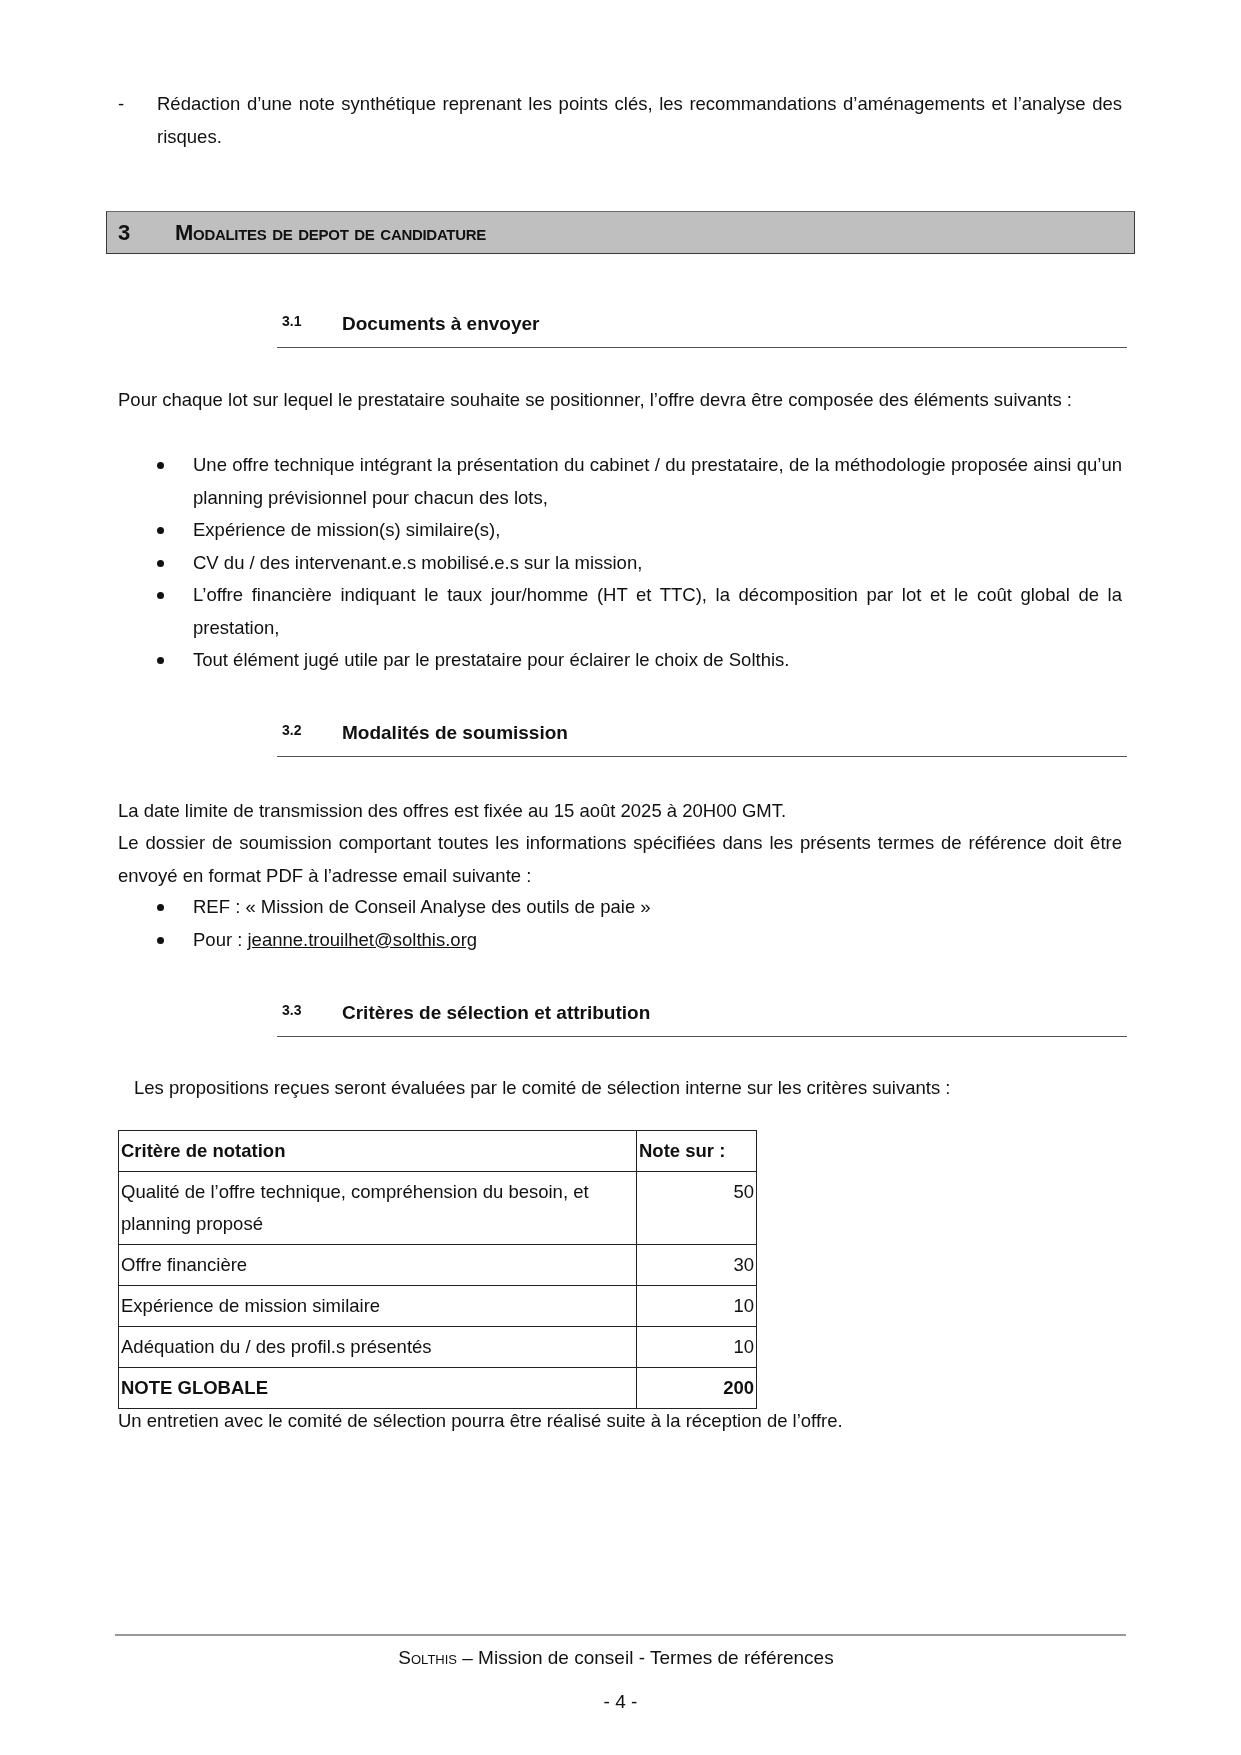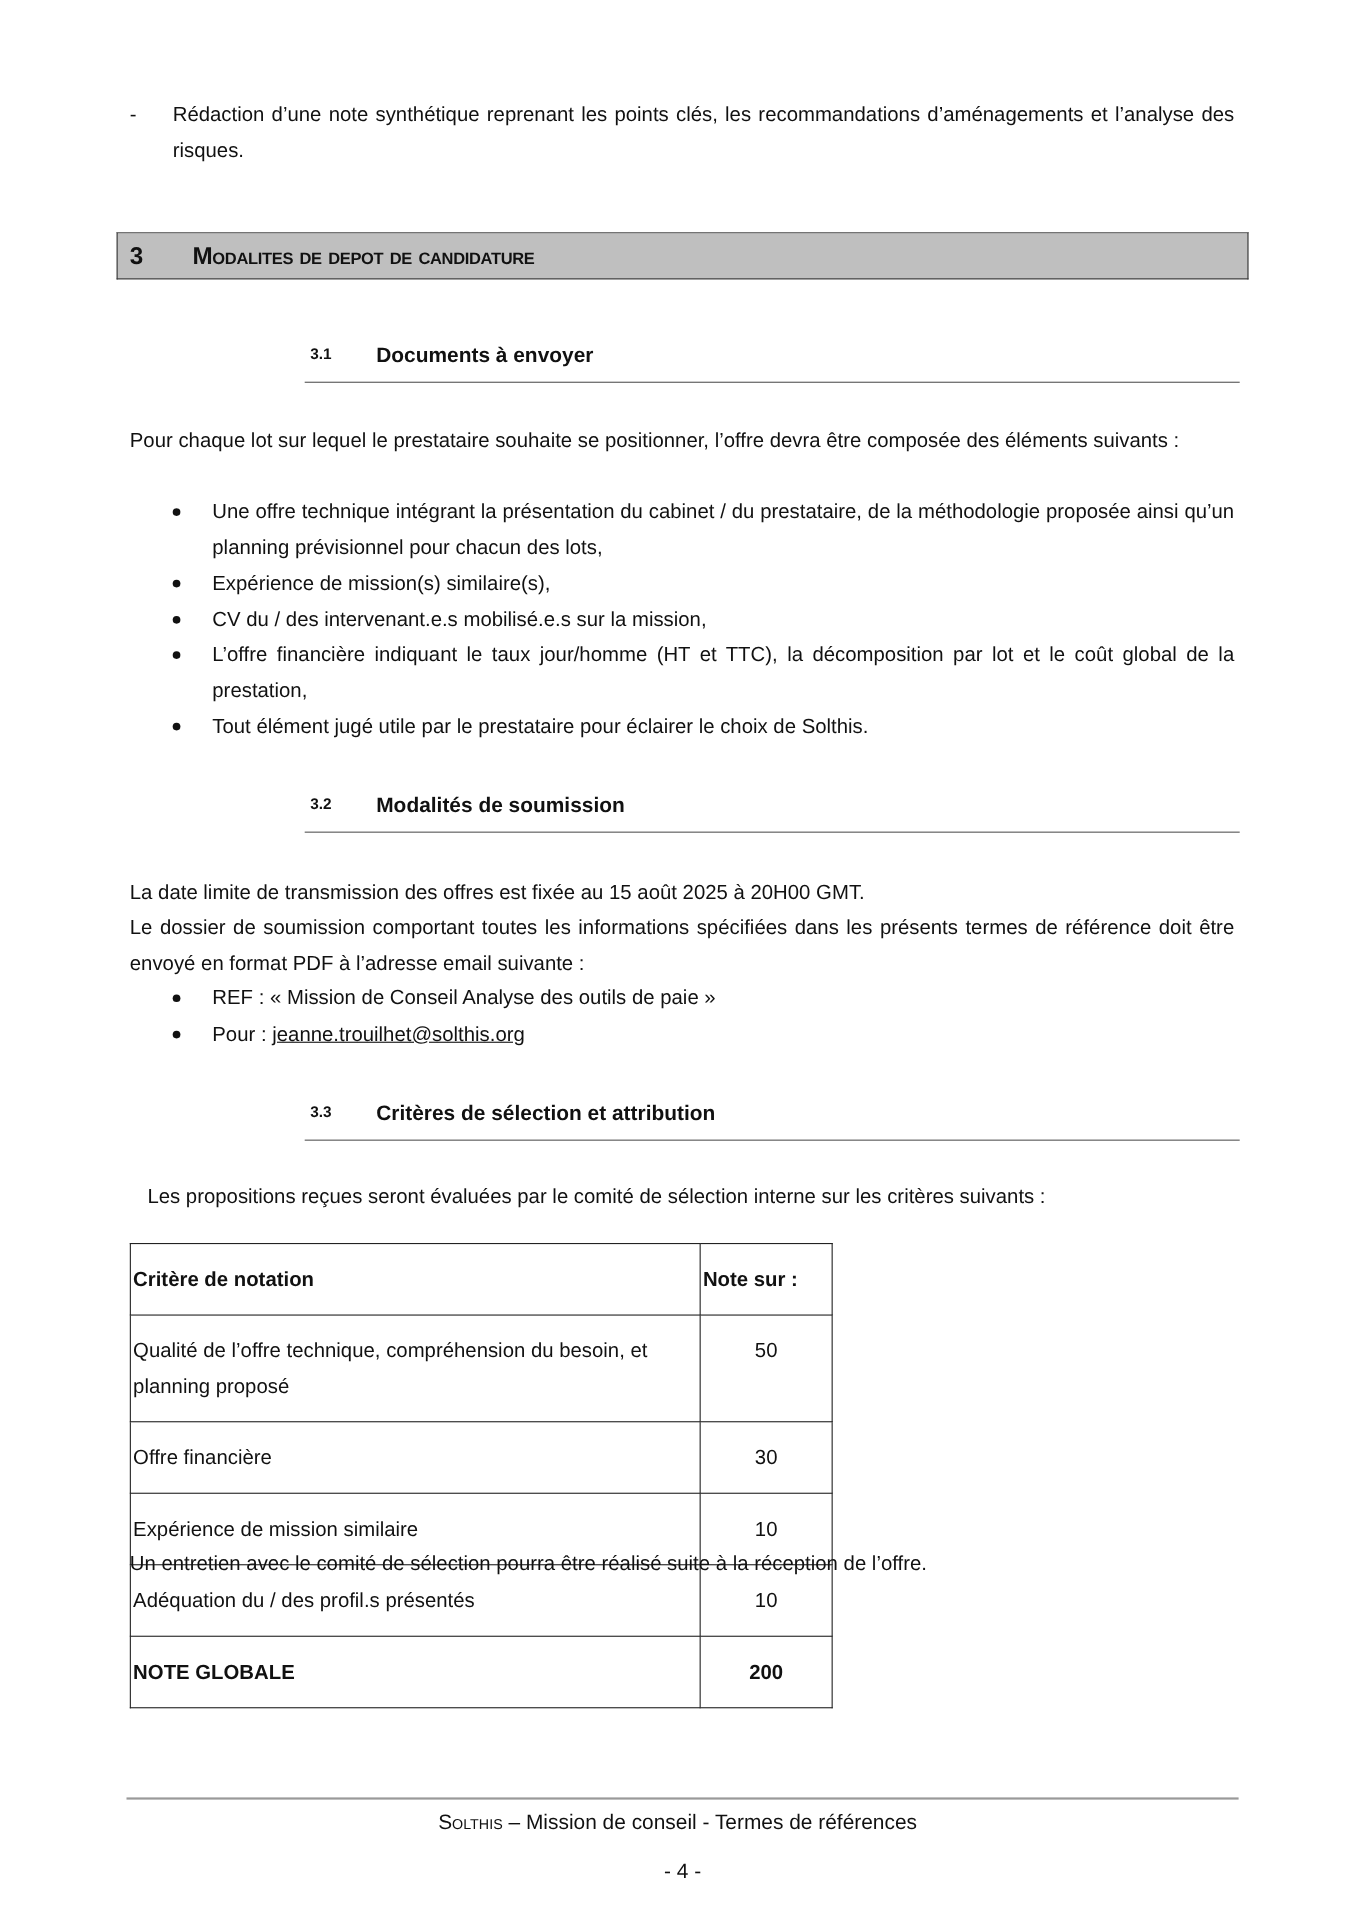--- a/index.html
+++ b/index.html
@@ -29,25 +29,25 @@
   
   .blist { left: 118px; width: 1004px; margin: 0; padding: 0; list-style: none; }
   .blist li { position: relative; padding-left: 75px; }
   .blist li .dot { position: absolute; left: 39px; top: 13px; width: 7px; height: 7px;
                    border-radius: 50%; background: #111; }
 
   .email-link { color: #111; text-decoration: underline; }
 
   
   .crit-table { left: 118px; top: 1130px; border-collapse: collapse; font-size: 18.5px; }
-  .crit-table td, .crit-table th { border: 1.5px solid #222; padding: 16px 2px; vertical-align: top;
+  .crit-table td, .crit-table th { border: 1.5px solid #222; padding: 4px 2px; vertical-align: top;
                                    line-height: 32px; }
   .crit-table th { font-weight: bold; text-align: left; height: 32px; }
   .crit-table .c1 { width: 513px; }
-  .crit-table .c2 { width: 115px; text-align: center; }
+  .crit-table .c2 { width: 115px; text-align: right; }
   .crit-table th.c2 { text-align: left; }
   .crit-table tr.total td { font-weight: bold; }
 
   
   .footer-line { left: 115px; top: 1634px; width: 1011px; height: 0; border-top: 2px solid #999; }
   .footer-text { left: 0; width: 1232px; top: 1644px; text-align: center; font-size: 19px; line-height: 28px; }
   .footer-text .brand { font-variant: small-caps; }
   .page-num { left: 0; width: 1241px; top: 1688px; text-align: center; font-size: 19px; line-height: 28px; }
 </style>
 </head>

